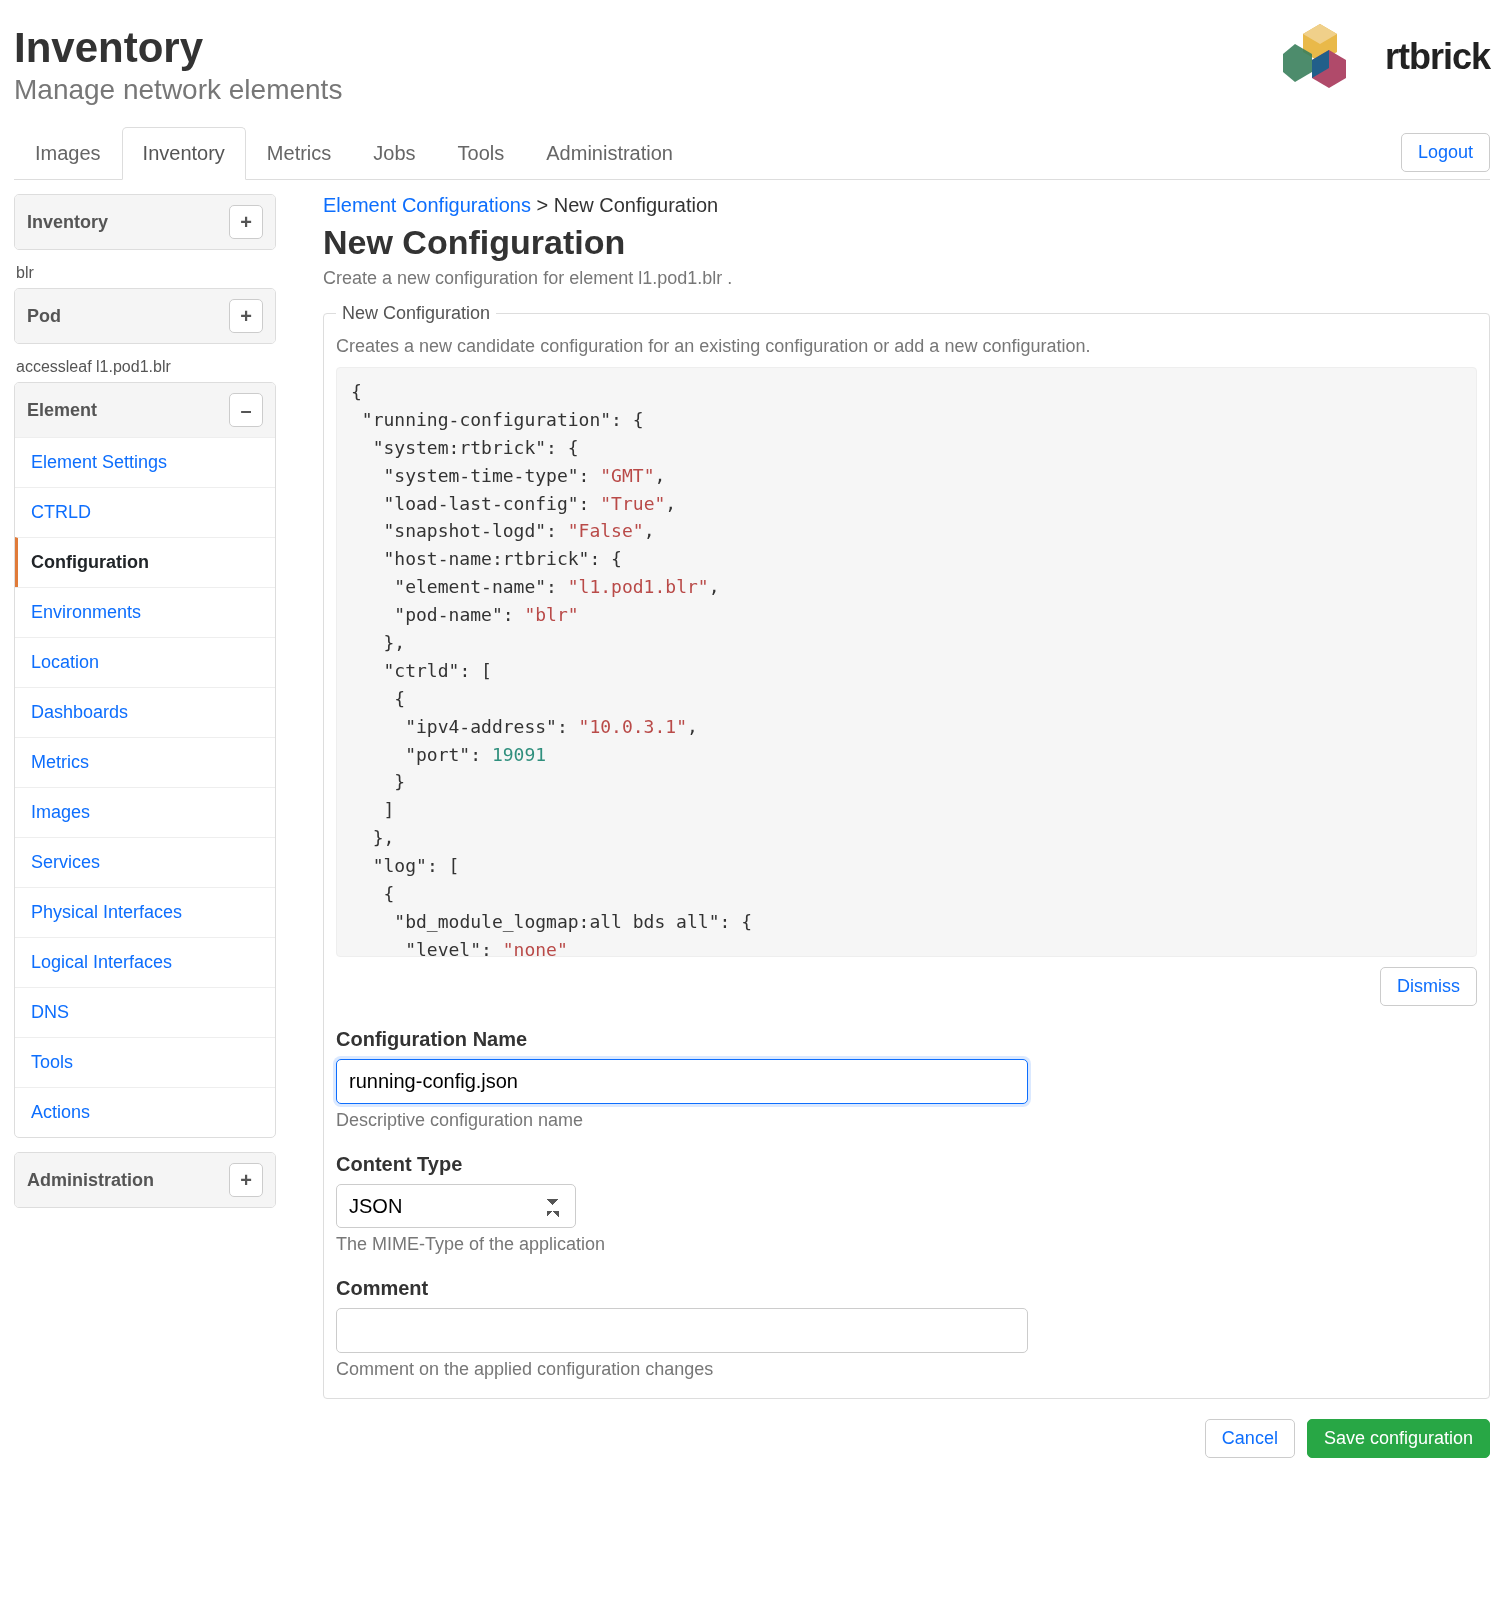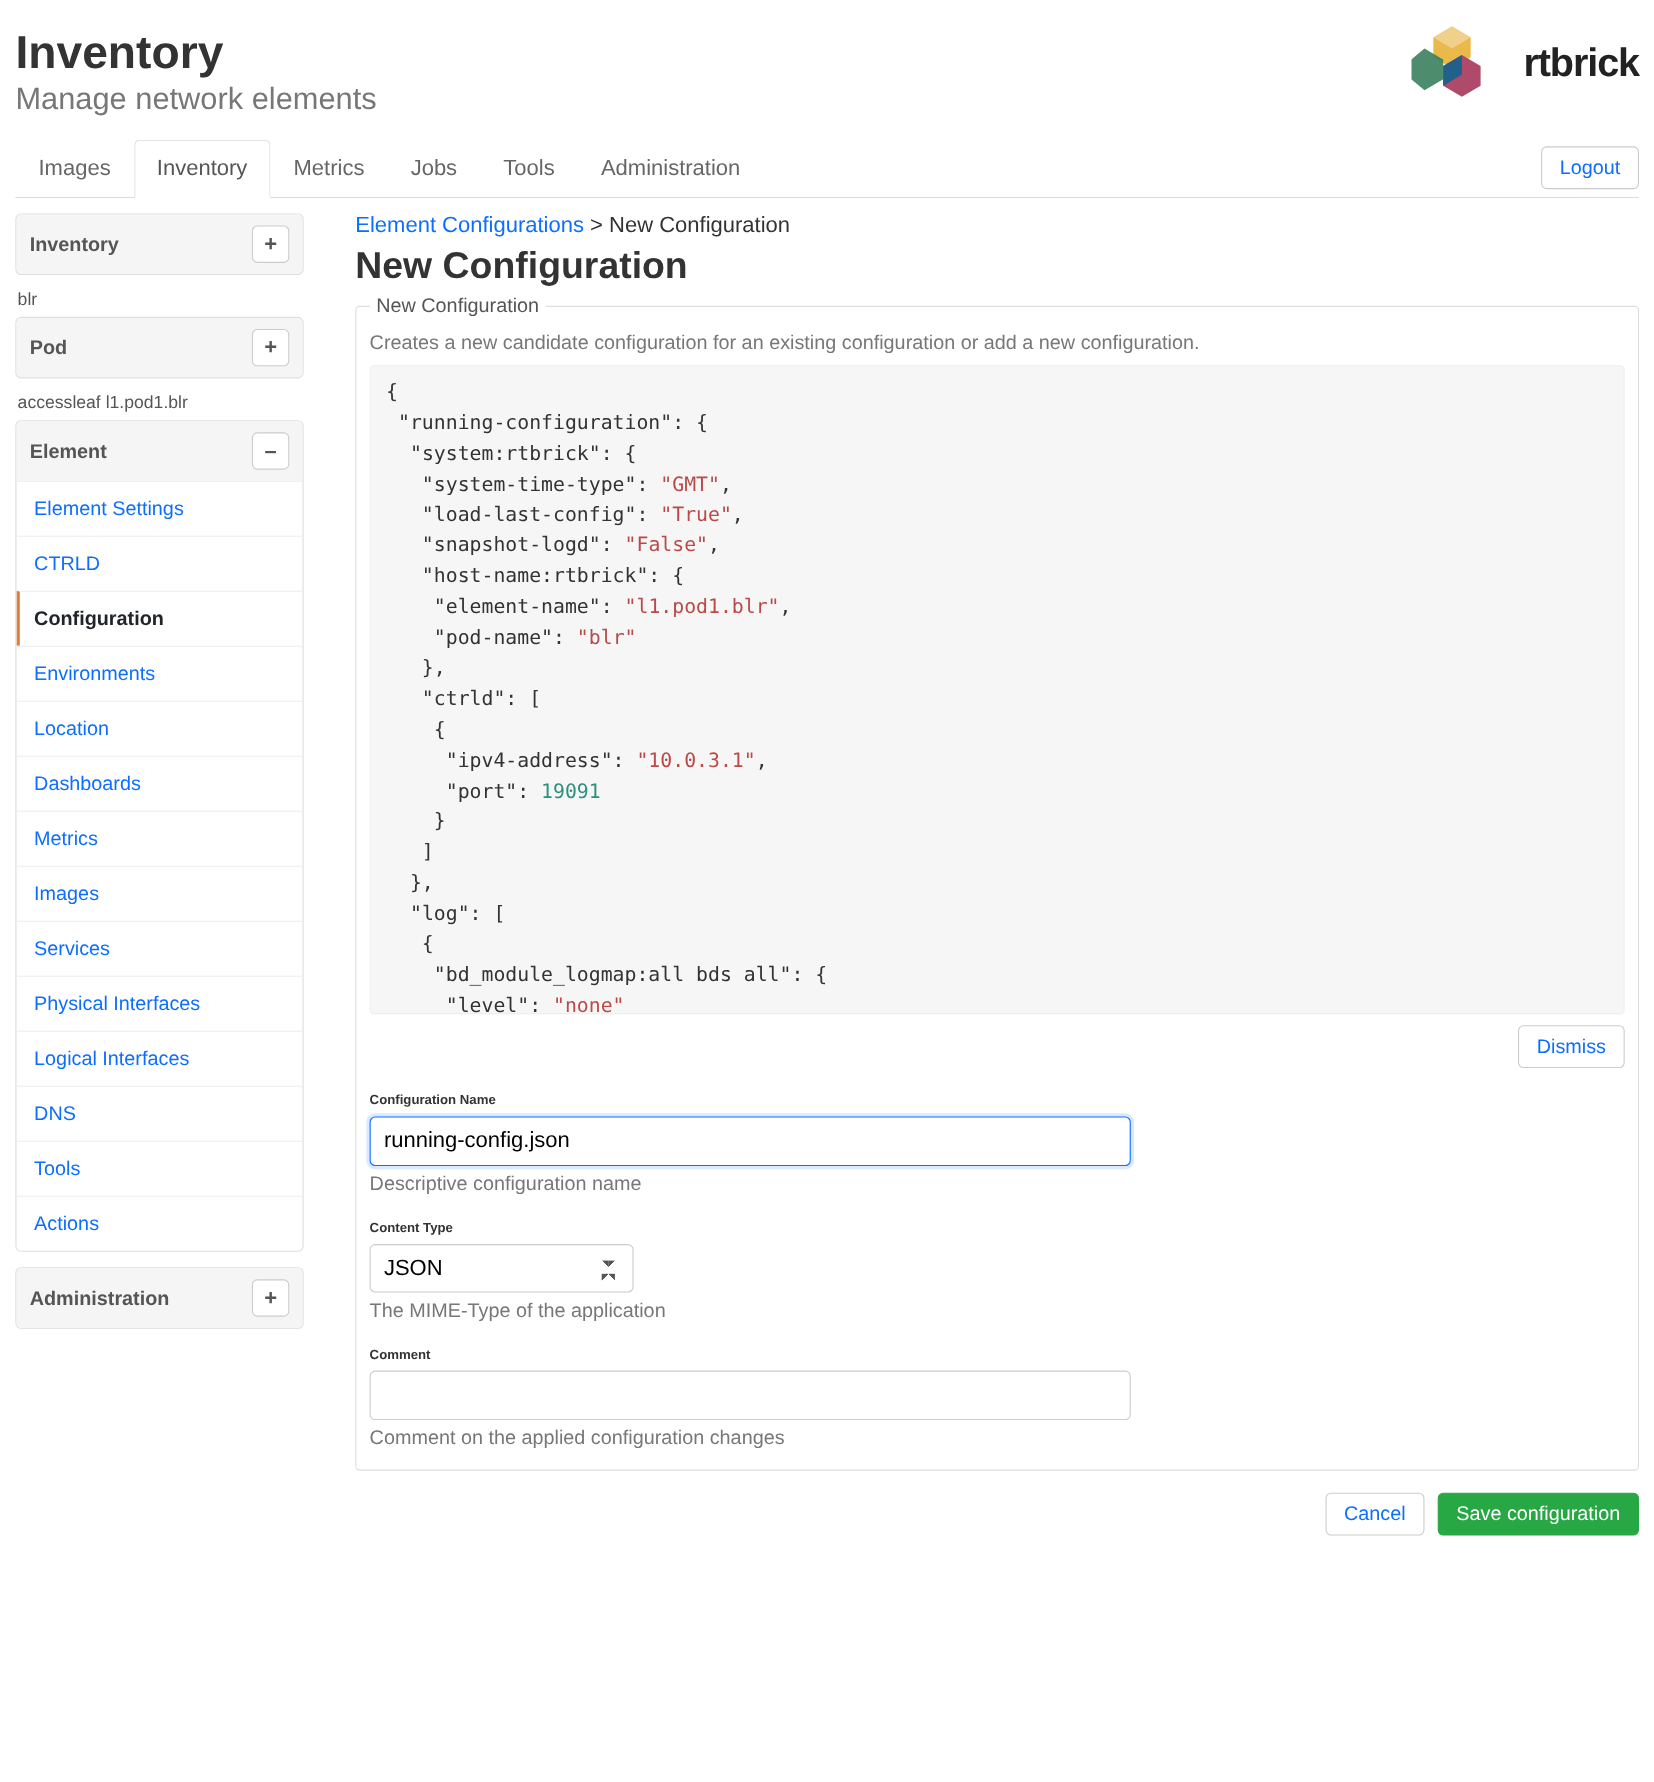--- a/index.html
+++ b/index.html
@@ -119,21 +119,21 @@
     line-height: 1.55;
     height: 590px;
     overflow: hidden;
     white-space: pre;
     color: #333;
   }
   .kw { color:#333; }
   .str { color:#b94a48; }
   .num { color:#2f8f7d; }
   .dismiss-row { display:flex; justify-content:flex-end; margin-top:10px; }
-  .form-label { font-weight:700; font-size:12px; margin: 22px 0 8px 0; display:block; }
+  .form-label { font-weight:700; font-size:20px; margin: 22px 0 8px 0; display:block; }
   .text-input {
     width: 692px;
     padding: 10px 12px;
     font-size: 20px;
     border: 1px solid #0d6efd;
     border-radius: 5px;
     box-shadow: 0 0 0 3px rgba(13,110,253,0.15);
   }
   .text-input.plain { border-color:#ccc; box-shadow:none; }
   .select {
@@ -231,20 +231,21 @@
       </div>
     </div>
 
   <div class="content">
     <div class="breadcrumb">
       <a href="#">Element Configurations</a>
       <span> </span><span>&gt;</span><span> </span>
       <span>New Configuration</span>
     </div>
     <h1>New Configuration</h1>
+    <div class="content-sub">Create a new configuration for element l1.pod1.blr .</div>
 
     <fieldset>
       <legend>New Configuration</legend>
       <div class="fs-desc">Creates a new candidate configuration for an existing configuration or add a new configuration.</div>
 
       <div class="code-box">{
  <span class="kw">"running-configuration"</span>: {
   <span class="kw">"system:rtbrick"</span>: {
    <span class="kw">"system-time-type"</span>: <span class="str">"GMT"</span>,
    <span class="kw">"load-last-config"</span>: <span class="str">"True"</span>,

